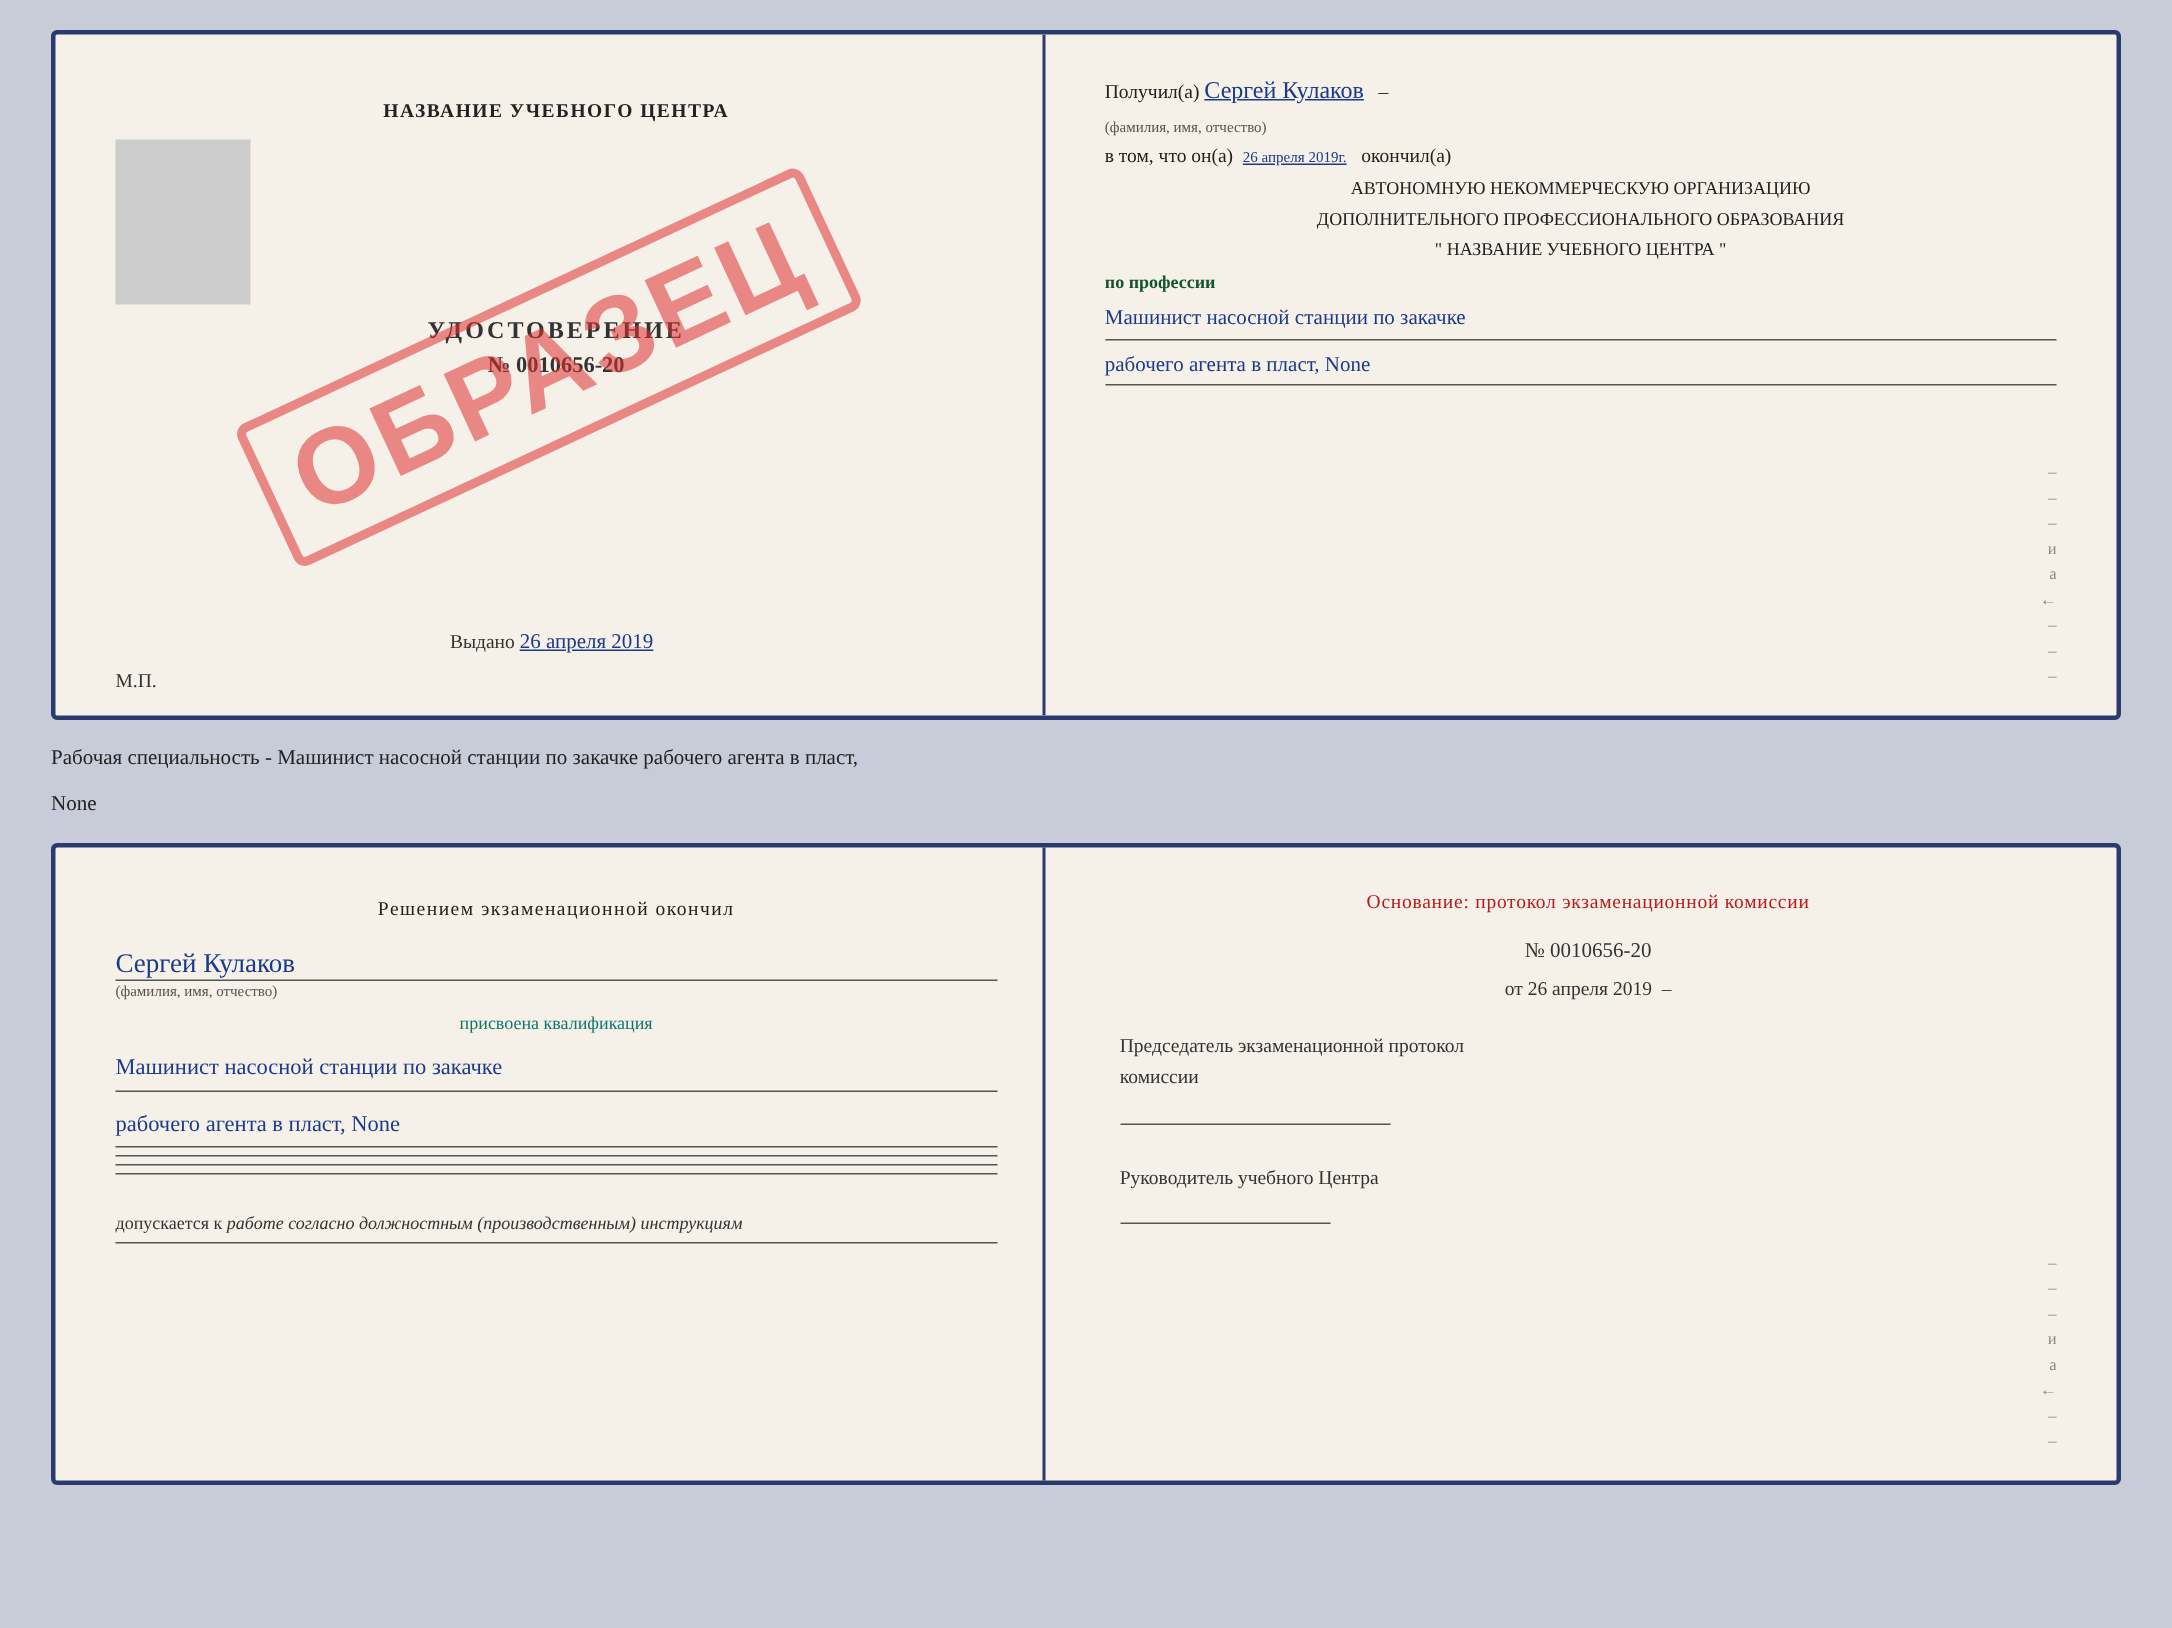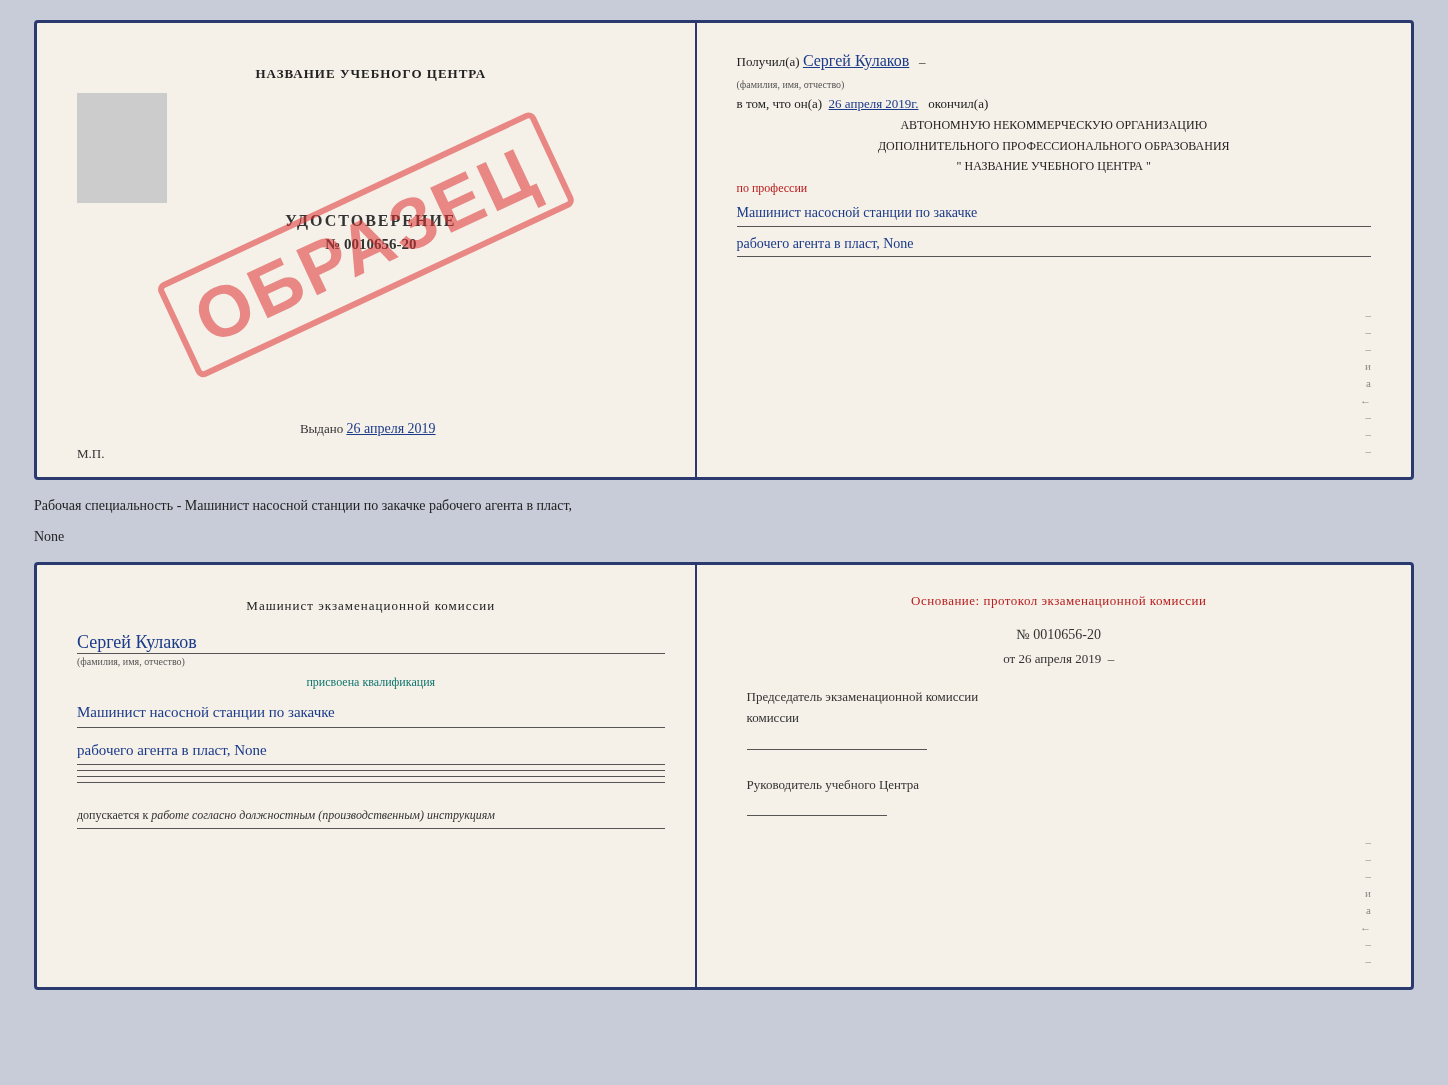--- a/index.html
+++ b/index.html
@@ -146,22 +146,23 @@
     .center-block {
       font-size: 12px;
       text-align: center;
       text-transform: uppercase;
       color: #222;
       line-height: 1.7;
     }
 
     .profession-label {
       font-size: 12px;
-      color: #b91c1c;
+      color: #14532d;
       margin-top: 5px;
+      font-weight: bold;
     }
 
     .profession-handwritten {
       font-family: 'Segoe Script', 'Brush Script MT', cursive;
       font-size: 14px;
       color: #1a3a8a;
       border-bottom: 1px solid #555;
       display: block;
       margin-top: 4px;
       line-height: 1.8;
@@ -342,21 +343,21 @@
         <div class="field-line">
           <span>Получил(a)</span>
           <span class="handwritten">Сергей Кулаков</span>
           &nbsp;&nbsp;–
           <br>
           <span class="small-label">(фамилия, имя, отчество)</span>
         </div>
 
         <div class="field-line">
           <span>в том, что он(а)</span>
-          &nbsp;<span class="handwritten" style="font-size:13px;">26 апреля 2019г.</span>
+          &nbsp;<span class="handwritten" style="font-size:10px;">26 апреля 2019г.</span>
           &nbsp;&nbsp;<span>окончил(а)</span>
         </div>
 
         <div class="center-block">
           <div>АВТОНОМНУЮ НЕКОММЕРЧЕСКУЮ ОРГАНИЗАЦИЮ</div>
           <div>ДОПОЛНИТЕЛЬНОГО ПРОФЕССИОНАЛЬНОГО ОБРАЗОВАНИЯ</div>
           <div>" НАЗВАНИЕ УЧЕБНОГО ЦЕНТРА "</div>
         </div>
 
         <div class="profession-label">по профессии</div>
@@ -383,21 +384,21 @@
 
   <div>
     <div class="specialty-text">Рабочая специальность - Машинист насосной станции по закачке рабочего агента в пласт,</div>
     <div class="specialty-text">None</div>
   </div>
 
   <div class="cert-wrapper">
     <div class="certificate-bottom">
 
       <div class="cert-bottom-left">
-        <div class="komissia-text">Машинист экзаменационной комиссии</div>
+        <div class="komissia-text">Решением экзаменационной окончил</div>
 
         <div class="name-handwritten">Сергей Кулаков</div>
         <span class="name-sub">(фамилия, имя, отчество)</span>
 
         <div class="prisvoena-text">присвоена квалификация</div>
 
         <span class="qualification-handwritten">Машинист насосной станции по закачке</span>
         <span class="qualification-handwritten">рабочего агента в пласт, None</span>
 
         <span class="bottom-line"></span>
@@ -419,21 +420,21 @@
           <span>№ 0010656-20</span>
         </div>
 
         <div class="protocol-date">
           <span>от</span>
           <span>26 апреля 2019</span>
           &nbsp;–
         </div>
 
         <div class="predsedatel-text">
-          <span>Председатель экзаменационной комиссии</span>
+          <span>Председатель экзаменационной протокол</span>
           <br>
           <span>комиссии</span>
         </div>
 
         <span class="signature-line"></span>
 
         <div class="rukovoditel-text">
           <span>Руководитель учебного Центра</span>
         </div>
 

